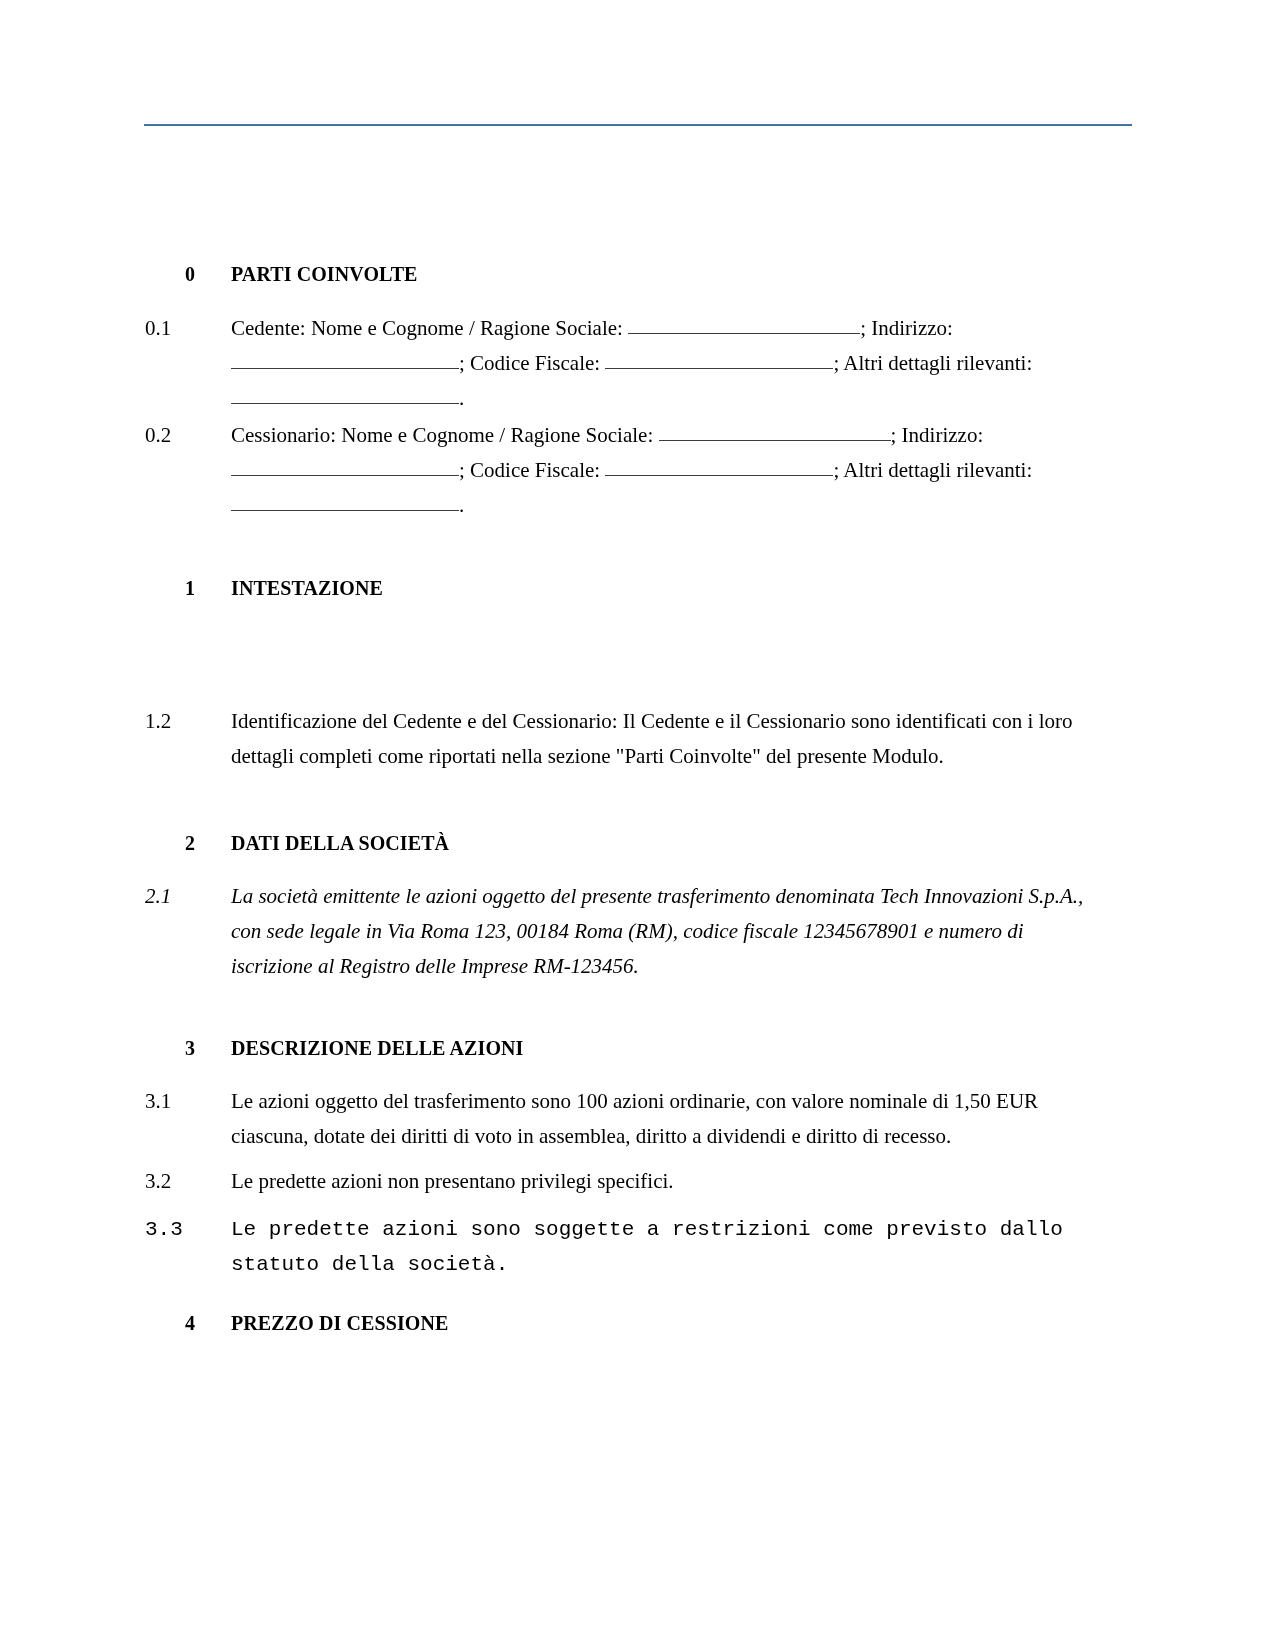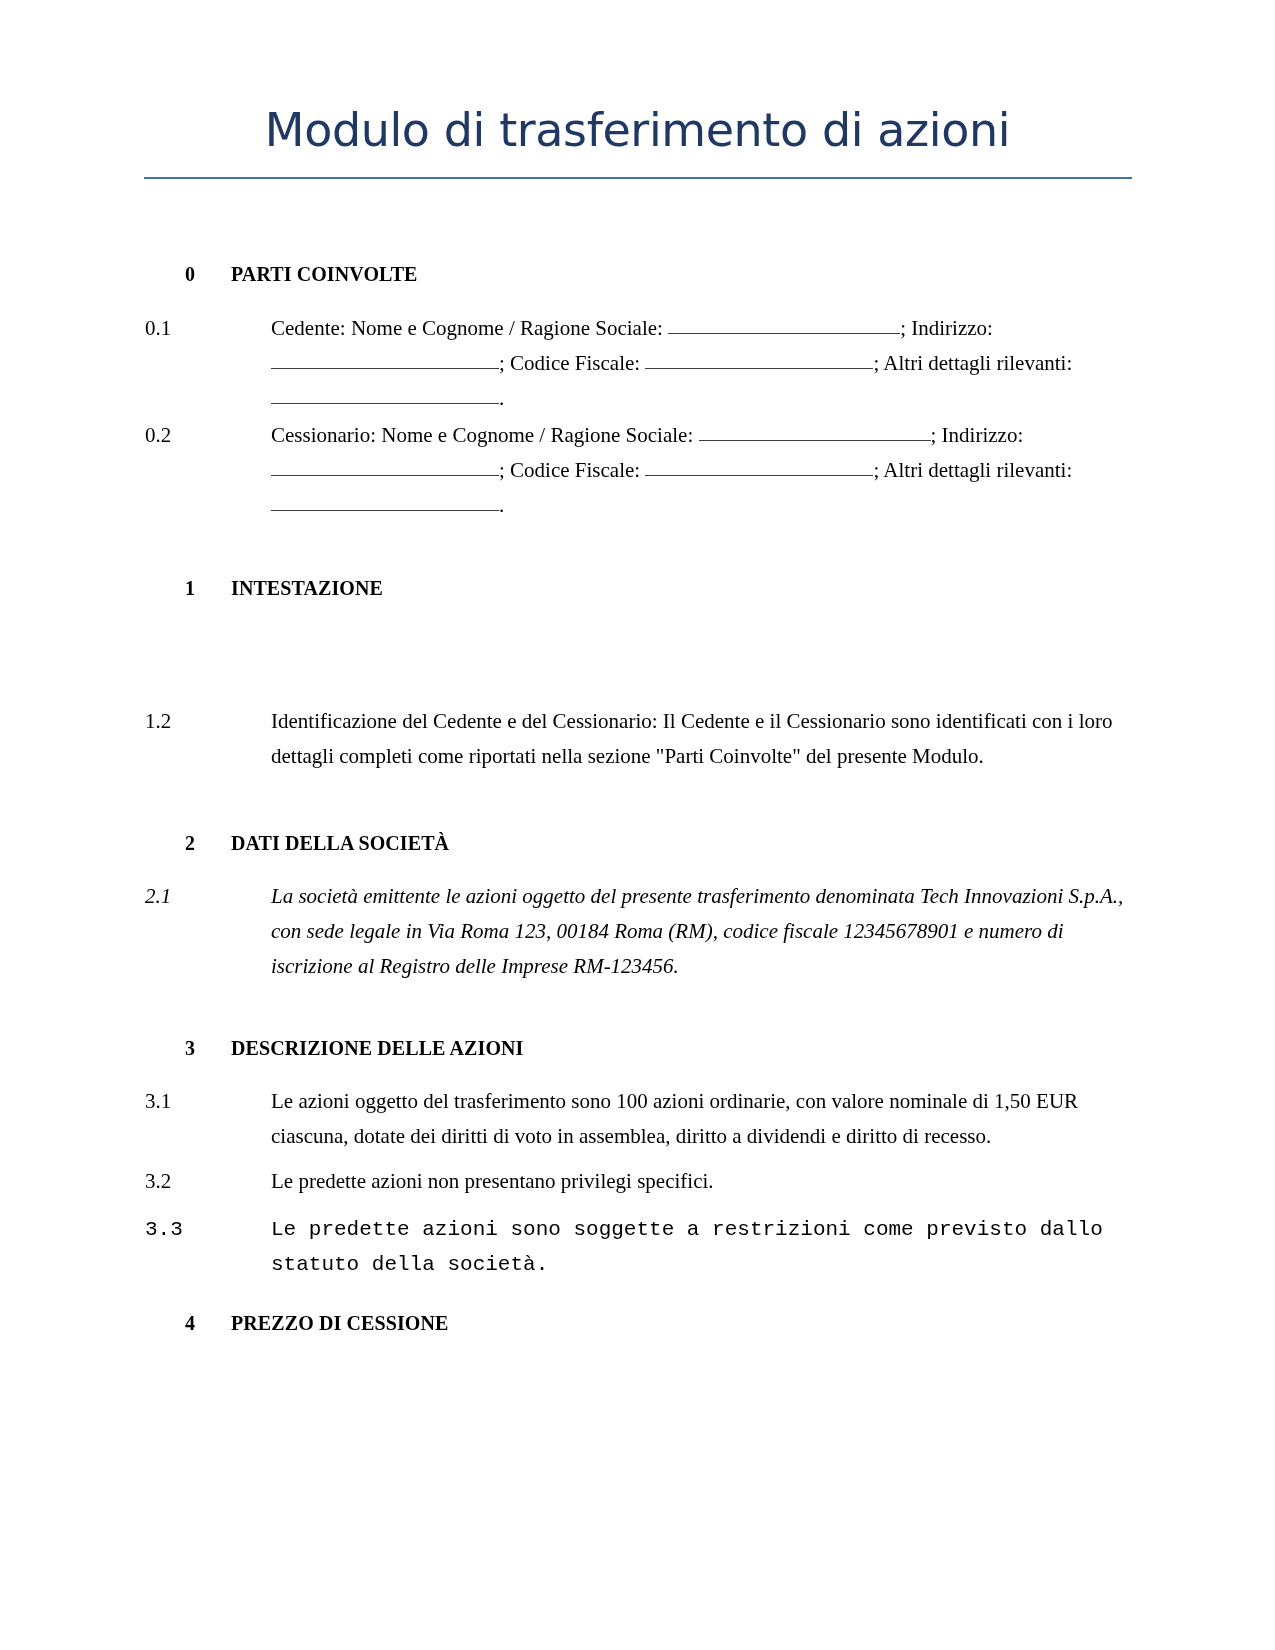--- a/index.html
+++ b/index.html
@@ -65,21 +65,20 @@
     padding-left: 36px;
     text-align: right;
   }
 
   
   .clause {
     display: flex;
     align-items: baseline;
     font-size: 21px;
     line-height: 35px;
-    gap: 40px;
   }
   .clause .num {
     width: 60px;
     flex: 0 0 60px;
     text-align: left;
     padding-left: 10px;
   }
   .clause .txt {
     padding-left: 26px;
     width: 876px;
@@ -105,21 +104,20 @@
   .f-short{ width: 228px; }
 
   .nowrapline { white-space: nowrap; }
 </style>
 </head>
 <body>
 
 <div class="page">
 
   <div class="doc-title-wrap">
-    <h1 class="doc-title" style="color: rgb(31, 56, 100);">Modulo di trasferimento di azioni</h1>
     <div class="title-rule" style="background: rgb(68, 114, 168);"></div>
   </div>
 
   <div class="blk" style="top:263px;">
     <div class="section-head">
       <span class="num">0</span>
       <span class="title">PARTI COINVOLTE</span>
     </div>
   </div>
 

